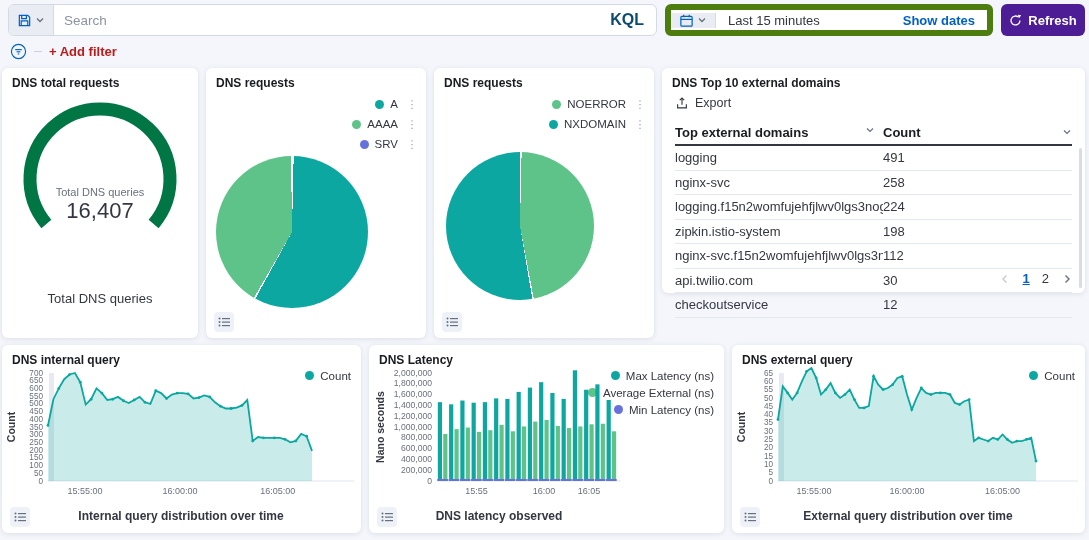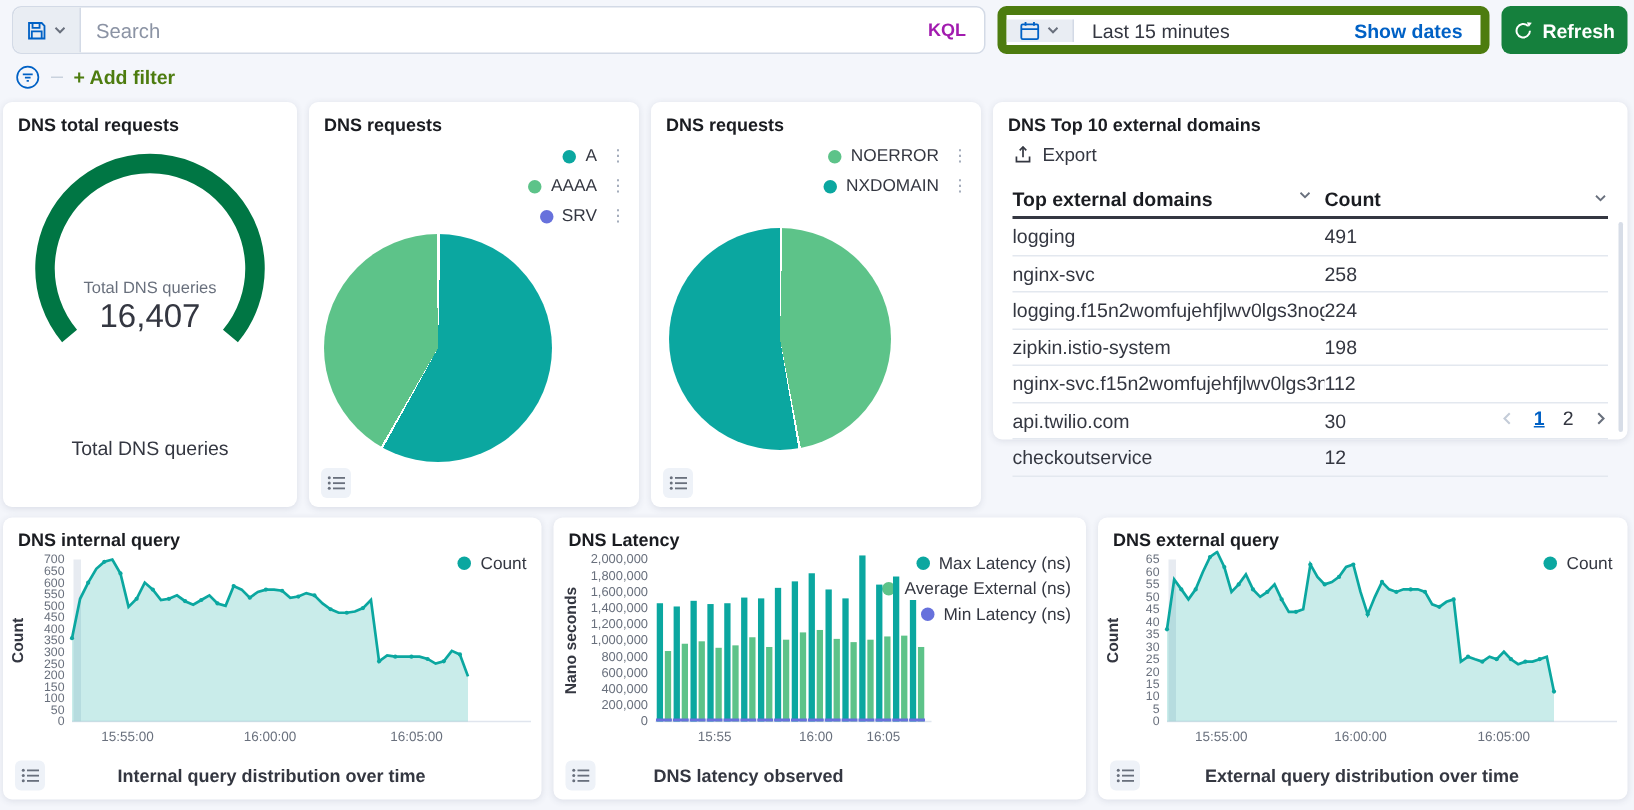--- a/index.html
+++ b/index.html
@@ -6,30 +6,30 @@
   body { font-family:"Liberation Sans", sans-serif; background:#F1F4F9; }
   .page { position:relative; width:1089px; height:540px; background:#F4F6FB; overflow:hidden; }
 
   
   .topbar { position:absolute; left:8px; top:4px; width:1077px; height:32px; display:flex; gap:8px; }
   .searchbar { flex:1; display:flex; align-items:stretch; background:#fff; border:1px solid #D3DAE6; border-radius:6px; overflow:hidden; }
   .addon { display:flex; align-items:center; justify-content:center; gap:3px; background:#E9EDF3; border:none; border-right:1px solid #D3DAE6; padding:0 8px; cursor:pointer; }
   .search-input-wrap { flex:1; display:flex; align-items:center; }
   .search-input { flex:1; border:none; outline:none; font-size:13.5px; color:#343741; padding:0 10px; font-family:"Liberation Sans",sans-serif; background:transparent; }
   .search-input::placeholder { color:#8B93A4; }
-  .kql { font-size:12px; font-weight:700; color:#a21caf; padding:0 12px; cursor:pointer;text-align:right; }
+  .kql { font-size:16px; font-weight:700; color:#0c4a6e; padding:0 12px; cursor:pointer;text-align:right; }
   .datepicker { width:328px; display:flex; align-items:center; background:#fff; border:6px solid #4d7c0f; border-radius:6px; overflow:hidden; }
   .time-range { font-size:13px; color:#343741; padding:0 12px; flex:1; cursor:pointer; }
   .show-dates { font-size:13px; font-weight:700; color:#0061C5; padding:0 12px; cursor:pointer; text-decoration:none; }
-  .refresh-btn { width:84px; background:#15803d; color:#fff; border:none; border-radius:6px; font-size:13px; font-weight:700; display:flex; align-items:center; justify-content:center; gap:6px; cursor:pointer; font-family:"Liberation Sans",sans-serif; }
+  .refresh-btn { width:84px; background:#4c1d95; color:#fff; border:none; border-radius:6px; font-size:13px; font-weight:700; display:flex; align-items:center; justify-content:center; gap:6px; cursor:pointer; font-family:"Liberation Sans",sans-serif; }
 
   
   .filterbar { position:absolute; left:10px; top:41px; height:20px; display:flex; align-items:center; gap:7px; }
   .filter-dash { width:8px; height:1px; background:#C9D2DE; }
-  .add-filter { font-size:13px; font-weight:700; color:#4d7c0f; cursor:pointer; text-decoration:none; }
+  .add-filter { font-size:13px; font-weight:700; color:#b91c1c; cursor:pointer; text-decoration:none; }
 
   
   .panel { position:absolute; background:#fff; border-radius:6px; box-shadow:0 1px 5px rgba(50,60,90,0.12); }
   .panel-title { font-size:12px; font-weight:700; color:#1A1C21; padding:8px 10px 0 10px; }
 
   #p-gauge { left:2px;  top:68px; width:196px; height:270px; }
   #p-req   { left:206px; top:68px; width:220px; height:270px; }
   #p-resp  { left:434px; top:68px; width:220px; height:270px; }
   #p-table { left:662px; top:68px; width:423px; height:225px; }
   #p-int   { left:2px;   top:345px; width:359px; height:188px; }

